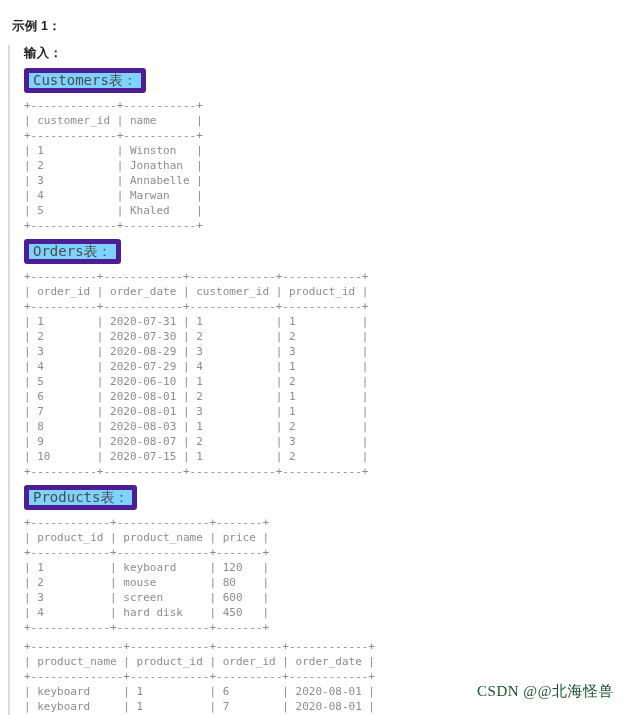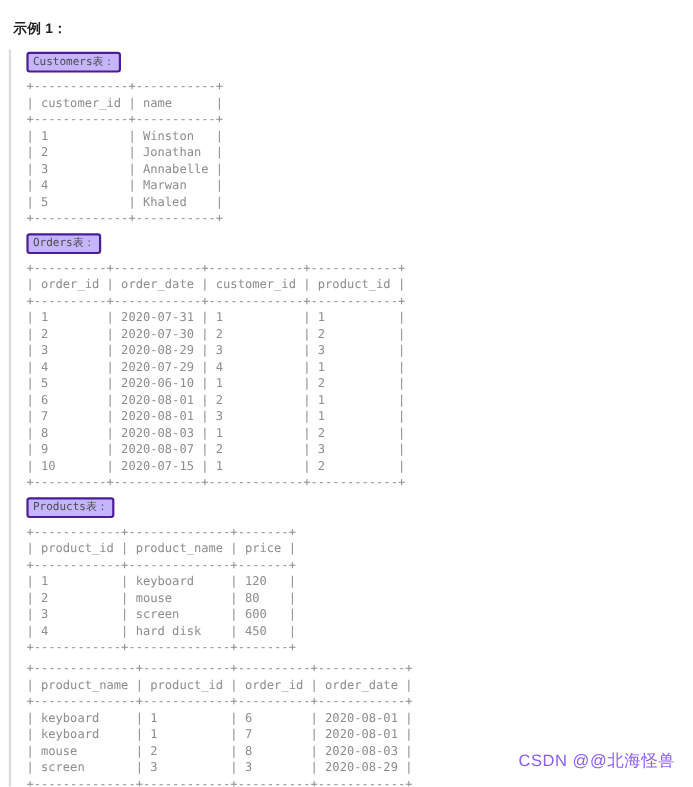--- a/index.html
+++ b/index.html
@@ -49,24 +49,24 @@
     letter-spacing: 0.2px;
   }
 
   .sub-heading.spaced-top {
     margin-top: 9px;
   }
 
   .inline-code {
     display: inline-block;
     font-family: "DejaVu Sans Mono", "Liberation Mono", monospace;
-    font-size: 10px;
+    font-size: 14px;
     color: #4b4b4b;
-    background: #c4b5fd;
-    border: 2px solid #4c1d95;
+    background: #7dd3fc;
+    border: 5px solid #4c1d95;
     border-radius: 3px;
     padding: 1px 4px 1px 4px;
     line-height: 13px;
     margin: 2px 0 2px 0;
     white-space: pre;
   }
 
   .ascii-table {
     font-family: "DejaVu Sans Mono", "Liberation Mono", monospace;
     font-size: 11px;
@@ -75,37 +75,38 @@
     white-space: pre;
     margin: 3px 0 4px 0;
     letter-spacing: 0px;
     tab-size: 4;
   }
 
   .watermark {
     position: absolute;
     right: 16px;
     bottom: 14px;
-    font-family: Liberation Sans, sans-serif;
+    font-family: Liberation Serif, serif;
     font-size: 15px;
-    color: #8b5cf6;
+    color: #14532d;
     letter-spacing: 0.5px;
     user-select: none;
     white-space: nowrap;
   }
 </style>
 </head>
 <body>
 
 <div class="page">
 
   <div class="example-heading">示例 1：</div>
 
   <div class="quote-block">
 
+    <div class="sub-heading">输入：</div>
 
     <div>
       <span class="inline-code">Customers表：</span>
       <pre class="ascii-table">+-------------+-----------+
 | customer_id | name      |
 +-------------+-----------+
 | 1           | Winston   |
 | 2           | Jonathan  |
 | 3           | Annabelle |
 | 4           | Marwan    |

